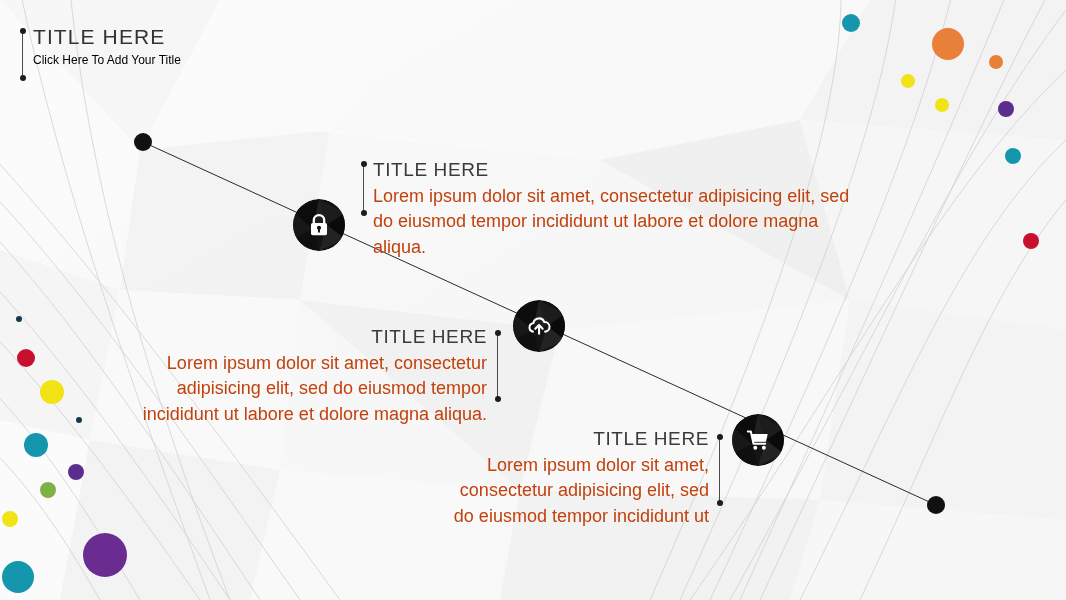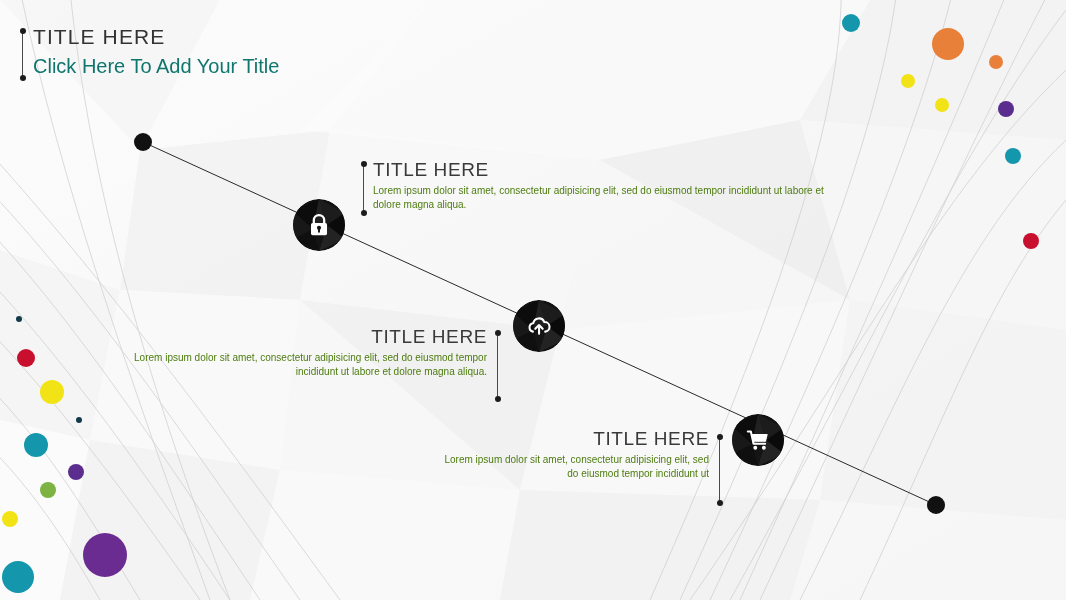--- a/index.html
+++ b/index.html
@@ -36,37 +36,37 @@
   }
   .block .title {
     font-size: 19px;
     font-weight: 400;
     letter-spacing: 0.6px;
     color: #3a3a3a;
     line-height: 1.25;
     white-space: nowrap;
   }
   .block .body {
-    font-size: 10px;
+    font-size: 18px;
     font-weight: 400;
-    color: #4d7c0f;
+    color: #c2410c;
     line-height: 1.42;
   }
 
   
   #block-hero { left: 33px; top: 24px; }
   #block-hero .title {
     font-size: 21px;
     letter-spacing: 1.1px;
     color: #333333;
     margin-bottom: 2px;
   }
   #block-hero .body {
-    font-size: 20px;
-    color: #0f766e;
+    font-size: 12px;
+    color: #000000;
     white-space: nowrap;
   }
 
   
   #block-1 { left: 373px; top: 158px; }
   #block-1 .title { margin-bottom: 2px; }
   #block-1 .body { width: 480px; }
 
   
   #block-2 { left: 120px; top: 325px; width: 367px; text-align: right; }

